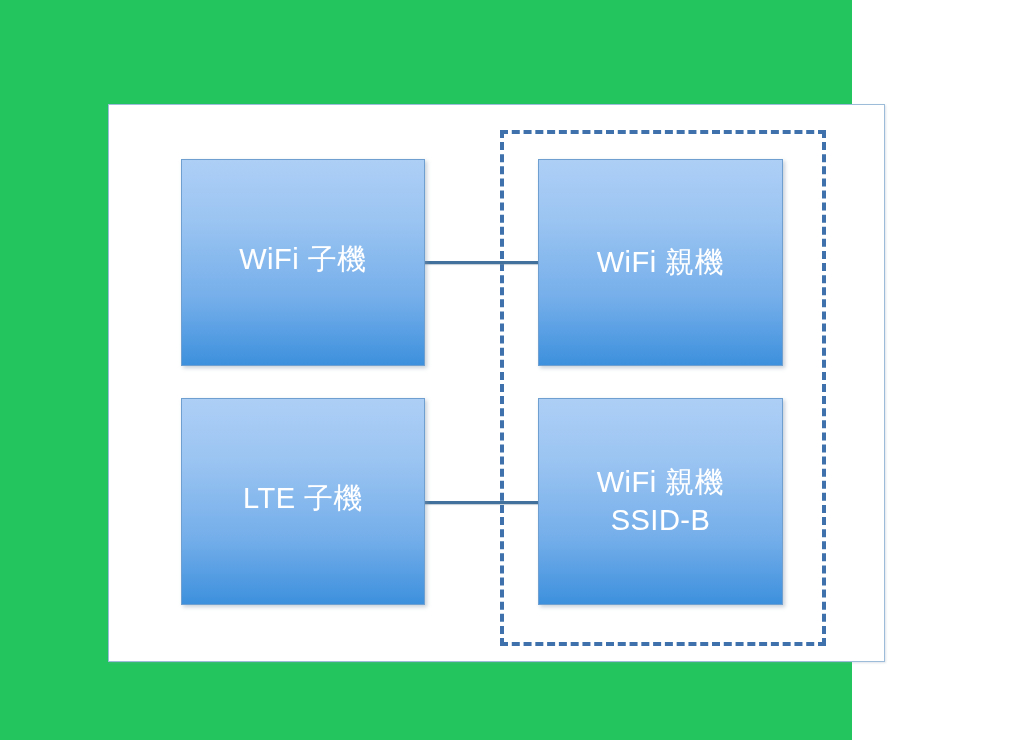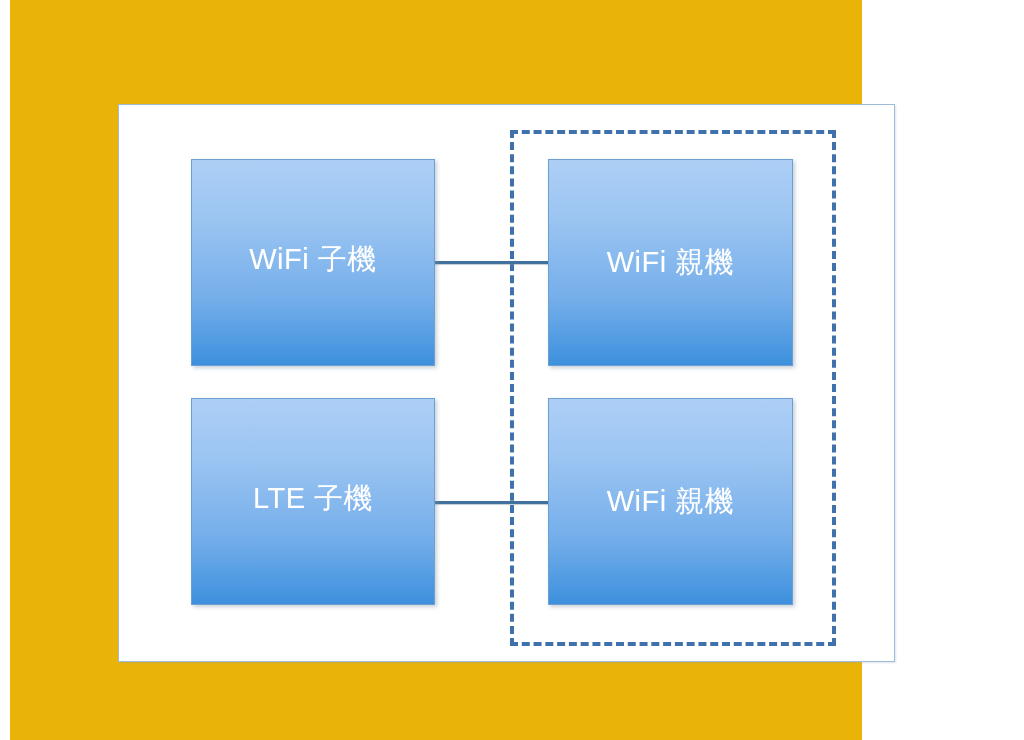--- a/index.html
+++ b/index.html
@@ -11,25 +11,25 @@
     width: 1024px;
     height: 740px;
     font-family: "Liberation Sans", "DejaVu Sans", sans-serif;
     overflow: hidden;
     position: relative;
   }
 
   
   #slide {
     position: absolute;
-    left: 10px;
+    left: 0;
     top: 0;
     width: 852px;
     height: 740px;
-    background: #eab308;
+    background: #22c55e;
   }
 
   
   .outer-frame {
     position: absolute;
     left: 108px;
     top: 104px;
     width: 777px;
     height: 558px;
     border: 1px solid #9dbcd9;
@@ -113,15 +113,16 @@
   <div class="node node-lte-child">
     <span class="node-line">LTE 子機</span>
   </div>
 
   <div class="node node-ap-a">
     <span class="node-line">WiFi 親機</span>
   </div>
 
   <div class="node node-ap-b">
     <span class="node-line">WiFi 親機</span>
+    <span class="node-line">SSID-B</span>
   </div>
 
 </div>
 
 </body></html>

